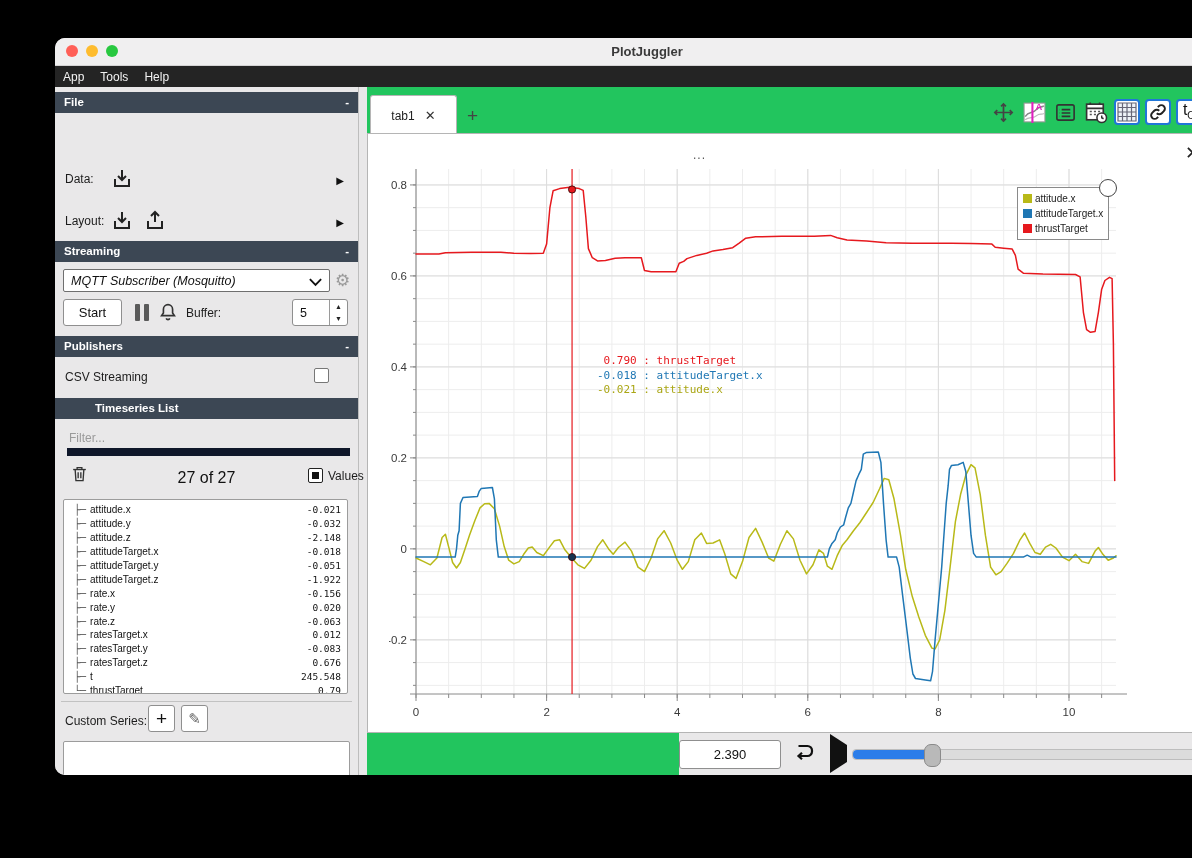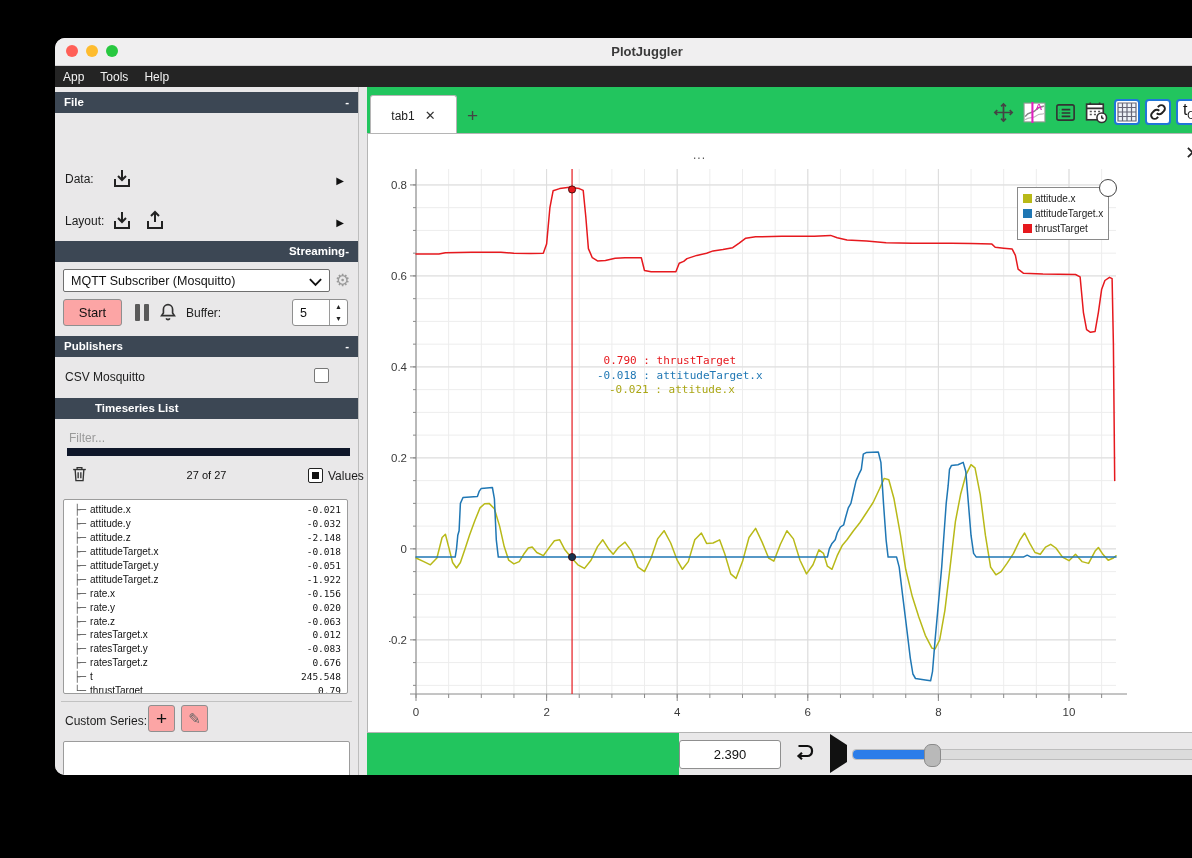--- a/index.html
+++ b/index.html
@@ -14,21 +14,21 @@
   .menubar span{color:#f2f2f2;font-size:12px;}
   
   #sidebar{position:absolute;left:0;top:49px;width:303px;bottom:0;background:#e9e8e9;border-right:1px solid #bdbdbd;}
   .sec-head{position:absolute;left:0;width:303px;height:21px;background:#3c4754;color:#fff;font-size:11.5px;font-weight:bold;line-height:21px;padding:0 9px;box-sizing:border-box;}
   .sec-head .minus{float:right;font-weight:bold;}
   .rowlabel{font-size:12px;color:#1c1c1c;}
   .arrow-right{position:absolute;right:14px;font-size:10px;color:#111;}
   .iconbtn{display:inline-flex;align-items:center;justify-content:center;}
   .combo{position:absolute;left:8px;width:267px;height:23px;background:#fff;border:1px solid #6f6f6f;border-radius:2px;font-size:12.5px;color:#111;line-height:23px;padding-left:7px;box-sizing:border-box;}
   .combo svg{position:absolute;right:6px;top:6px;}
-  .btn{background:#fca5a5;border:1px solid #8f8f8f;border-radius:3px;font-size:13px;color:#111;display:flex;align-items:center;justify-content:center;box-sizing:border-box;}
+  .btn{background:#ffffff;border:1px solid #8f8f8f;border-radius:3px;font-size:13px;color:#111;display:flex;align-items:center;justify-content:center;box-sizing:border-box;}
   .spin{position:absolute;background:#fff;border:1px solid #8f8f8f;border-radius:3px;box-sizing:border-box;display:flex;}
   .spin .val{flex:1;font-size:12.5px;color:#111;display:flex;align-items:center;padding-left:7px;}
   .spin .arrows{width:17px;border-left:1px solid #9a9a9a;display:flex;flex-direction:column;}
   .spin .arrows div{flex:1;display:flex;align-items:center;justify-content:center;font-size:7px;color:#222;}
   .checkbox{background:#fff;border:1px solid #777;border-radius:2px;box-sizing:border-box;}
   .filterline{border:none;border-bottom:8px solid #0f172a;background:transparent;font-size:12px;color:#333;outline:none;}
   .filterline::placeholder{color:#9a9a9a;}
   .tsbox{position:absolute;left:8px;width:285px;background:#fff;border:1px solid #9c9c9c;border-radius:2px;box-sizing:border-box;overflow:hidden;padding-top:3px;}
   .ts-row{display:flex;align-items:center;height:13.9px;padding:0 6px 0 10px;}
   .branch{font-family:"DejaVu Sans Mono",monospace;font-size:10px;color:#555;margin-right:4px;}
@@ -111,25 +111,25 @@
     </span>
     <span class="iconbtn" style="position:absolute;left:88px;top:122px;">
       <svg width="24" height="24" viewBox="0 0 24 24" fill="none" stroke="#222" stroke-width="2">
           <path d="M5 12v7h14v-7"></path>
           <path d="M12 13V3"></path>
           <path d="M8 7l4-4 4 4"></path>
         </svg>
     </span>
     <div class="arrow-right" style="top:130px;">▶</div>
 
-    <div class="sec-head" style="top:154px;text-align:right;">
+    <div class="sec-head" style="top:154px;">
       <span>Streaming</span>
       <span class="minus">-</span>
     </div>
-    <div class="combo" style="top:182px;">
+    <div class="combo" style="top:182px;font-style:italic;">
       <span>MQTT Subscriber (Mosquitto)</span>
       <svg width="15" height="12" viewBox="0 0 16 12" fill="none" stroke="#111" stroke-width="2">
           <path d="M2 3l6 6 6-6"></path>
         </svg>
     </div>
     <span class="gear" style="position:absolute;left:280px;top:183px;">⚙</span>
 
     <div class="btn" style="position:absolute;left:8px;top:212px;width:59px;height:27px;">Start</div>
     <div class="pausebars" style="position:absolute;left:80px;top:217px;">
         <div></div>
@@ -147,37 +147,37 @@
       <div class="arrows">
           <div>▲</div>
           <div>▼</div>
         </div>
     </div>
 
     <div class="sec-head" style="top:249px;">
       <span>Publishers</span>
       <span class="minus">-</span>
     </div>
-    <div class="rowlabel" style="position:absolute;left:10px;top:283px;">CSV Mosquitto</div>
+    <div class="rowlabel" style="position:absolute;left:10px;top:283px;">CSV Streaming</div>
     <div class="checkbox" style="position:absolute;left:259px;top:281px;width:15px;height:15px;"></div>
 
     <div class="sec-head" style="top:311px;padding-left:40px;">
       <span>Timeseries List</span>
     </div>
     <input class="filterline" style="position: absolute; left: 12px; top: 340px; width: 279px; height: 19px;" placeholder="Filter...">
 
     <span style="position:absolute;left:15px;top:376px;">
       <svg width="19" height="21" viewBox="0 0 24 24" fill="none" stroke="#333" stroke-width="1.7">
           <path d="M4 7h16"></path>
           <path d="M9 7V4.5h6V7"></path>
           <path d="M6.5 7l1 14h9l1-14"></path>
           <path d="M10.3 10.5v7.5M13.7 10.5v7.5"></path>
         </svg>
     </span>
-    <div style="position:absolute;left:0;top:382px;width:303px;text-align:center;font-size:11px;color:#111;">27 of 27</div>
+    <div style="position:absolute;left:0;top:382px;width:303px;text-align:center;font-size:16px;color:#111;">27 of 27</div>
     <div style="position:absolute;left:253px;top:381px;width:13px;height:13px;border:1.6px solid #222;border-radius:2px;background:#fff;display:flex;align-items:center;justify-content:center;">
         <div style="width:7px;height:7px;background:#111;"></div>
       </div>
     <div class="rowlabel" style="position:absolute;left:273px;top:382px;">Values</div>
 
     <div class="tsbox" style="top:412px;height:195px;" id="ts-tree">
         <div class="ts-row">
           <span class="branch">├─</span>
           <span class="ts-name">attitude.x</span>
           <span class="ts-value">-0.021</span>
@@ -456,21 +456,21 @@
             <text x="18" y="383.8743500866551" text-anchor="end" font-size="11.5" fill="#3a3a3a" font-family="Liberation Sans, sans-serif">0</text>
             <line x1="21" x2="27" y1="470.86221837088385" y2="470.86221837088385" stroke="#8a8a8a"></line>
             <text x="18" y="474.86221837088385" text-anchor="end" font-size="11.5" fill="#3a3a3a" font-family="Liberation Sans, sans-serif">-0.2</text>
             <polyline points="27.0,389.0 34.8,392.6 41.4,395.8 47.9,389.0 53.1,368.5 56.4,365.3 59.6,377.6 63.6,393.5 67.5,399.0 71.4,393.5 76.0,379.9 80.5,366.2 85.8,351.7 91.0,338.9 95.6,334.8 100.1,334.4 105.4,339.8 110.6,357.1 115.2,377.6 119.7,391.2 124.9,394.9 130.2,392.6 134.7,385.3 139.3,379.0 143.2,378.1 147.8,383.5 154.3,386.7 160.9,377.6 165.4,371.7 170.7,370.8 175.9,380.8 183.1,389.4 188.9,395.8 195.5,399.4 202.0,391.2 208.5,377.6 213.8,370.8 219.6,379.9 224.2,385.3 229.4,378.5 236.0,373.1 242.5,382.1 249.0,398.1 255.5,402.6 262.1,389.0 268.6,369.9 275.1,361.7 281.7,374.0 288.2,391.2 293.4,400.3 299.3,392.6 305.8,370.8 312.4,364.0 317.6,374.4 324.1,374.0 330.6,370.8 335.9,385.3 341.7,404.9 347.0,409.4 353.5,392.6 360.0,368.5 366.6,359.4 373.1,373.1 379.6,389.0 384.8,392.2 391.4,375.3 397.9,361.7 404.4,369.9 411.0,391.2 417.5,404.9 424.0,395.8 429.9,380.8 434.5,384.4 438.4,397.2 443.0,400.3 448.2,386.7 453.4,376.2 458.0,370.8 464.5,361.7 471.0,353.5 477.6,343.5 484.1,333.5 490.6,319.8 495.2,309.4 499.8,310.7 505.0,329.8 511.5,366.2 516.7,400.3 523.3,427.6 529.8,448.1 536.3,466.3 542.9,479.1 546.1,480.0 550.7,470.9 555.9,441.3 561.1,398.1 566.4,352.6 571.6,325.3 576.8,306.2 582.0,295.7 586.0,298.9 591.2,325.3 596.4,366.2 601.6,398.1 606.9,405.8 612.1,402.6 618.0,394.4 624.5,384.4 631.0,370.8 635.6,364.0 640.8,374.4 646.0,383.5 651.3,385.3 656.5,378.1 661.7,375.3 666.9,379.0 673.5,388.1 680.0,391.7 686.5,385.3 693.0,392.6 699.6,394.4 706.1,382.1 709.4,378.5 713.9,385.3 719.2,391.2 724.4,389.0 727.0,386.7" fill="none" stroke="#b8b918" stroke-width="1.5" stroke-linejoin="round" stroke-linecap="round"></polyline>
             <polyline points="27.0,388.1 66.2,388.1 67.5,379.9 68.8,366.2 70.1,361.7 71.4,334.4 74.0,328.5 88.4,327.6 90.3,322.1 92.3,319.4 103.4,318.5 105.4,329.8 107.3,370.8 109.3,388.1 438.4,388.1 440.3,379.9 443.0,374.4 446.2,370.8 448.2,364.0 451.4,358.0 454.7,355.8 456.7,348.0 459.3,338.9 461.9,334.4 464.5,323.0 467.1,311.6 469.7,305.7 472.3,300.3 474.3,285.2 477.6,283.4 489.3,283.0 491.9,293.4 494.5,334.4 497.1,370.8 499.1,388.1 507.6,388.1 510.2,398.1 513.5,425.4 518.0,461.8 521.3,489.1 523.9,505.0 526.5,509.5 536.3,510.9 541.6,511.8 543.5,502.7 546.1,470.9 549.4,434.5 552.7,398.1 554.6,370.8 557.2,334.4 559.2,316.2 560.5,300.3 562.4,296.6 569.0,295.7 574.2,293.4 576.8,302.5 579.4,334.4 582.0,366.2 584.6,384.4 587.3,388.1 634.3,388.1 638.2,386.2 642.1,388.1 727.0,388.1" fill="none" stroke="#1f77b4" stroke-width="1.5" stroke-linejoin="round" stroke-linecap="round"></polyline>
             <polyline points="27.0,85.1 49.9,85.1 56.4,83.7 82.5,83.3 111.9,83.3 124.9,84.2 141.3,84.6 154.3,84.2 157.6,75.1 160.9,38.7 164.1,21.8 170.7,19.6 180.5,18.2 190.2,19.6 194.2,21.4 196.8,47.8 199.4,79.6 203.3,88.7 208.5,91.9 216.4,91.4 226.2,89.2 236.0,88.7 252.3,88.7 255.5,101.5 262.1,102.8 286.9,102.8 290.2,94.2 294.7,92.4 298.0,89.6 307.8,86.4 317.6,84.2 324.1,81.9 333.9,80.5 343.7,78.7 350.2,74.2 356.8,69.2 366.6,67.8 392.7,67.3 425.3,67.3 441.6,66.4 448.2,68.7 458.0,71.0 477.6,71.9 497.1,73.7 523.3,74.2 562.4,74.2 582.0,74.6 602.9,75.1 606.2,78.2 614.7,79.2 623.2,80.1 626.4,86.4 629.1,100.1 634.3,104.2 653.9,105.1 686.5,105.5 691.1,107.8 694.4,143.3 697.6,160.6 701.5,163.3 706.1,162.4 709.4,143.3 712.6,120.6 715.9,111.5 720.5,108.3 723.1,109.6 724.4,175.2 725.7,311.6" fill="none" stroke="#e6191e" stroke-width="1.5" stroke-linejoin="round" stroke-linecap="round"></polyline>
             <line x1="183.0634328358209" x2="183.0634328358209" y1="0" y2="525" stroke="#e6191e" stroke-width="1.2"></line>
             <circle cx="183.0634328358209" cy="20.47227036395144" r="3.6" fill="#e6191e" stroke="#3a0a0a" stroke-width="0.9"></circle>
             <circle cx="183.0634328358209" cy="388.06325823223574" r="3.6" fill="#16324f" stroke="#3a0a0a" stroke-width="0.9"></circle>
           </svg>
-        <div class="tooltip" id="tracker-tooltip"><div style="color: rgb(230, 25, 30);"> 0.790 : thrustTarget</div><div style="color: rgb(31, 119, 180);">-0.018 : attitudeTarget.x</div><div style="color: rgb(170, 166, 20); margin-left: 12px;">-0.021 : attitude.x</div></div>
+        <div class="tooltip" id="tracker-tooltip"><div style="color: rgb(230, 25, 30);"> 0.790 : thrustTarget</div><div style="color: rgb(31, 119, 180);">-0.018 : attitudeTarget.x</div><div style="color: rgb(170, 166, 20);">-0.021 : attitude.x</div></div>
       </div>
 
       <div class="legend" id="plot-legend">
         <div class="knob"></div>
       <div class="entry">
             <span class="sw" style="background: rgb(184, 185, 24);"></span>
             <span class="lbl">attitude.x</span>
           </div>
           <div class="entry">
             <span class="sw" style="background: rgb(31, 119, 180);"></span>

